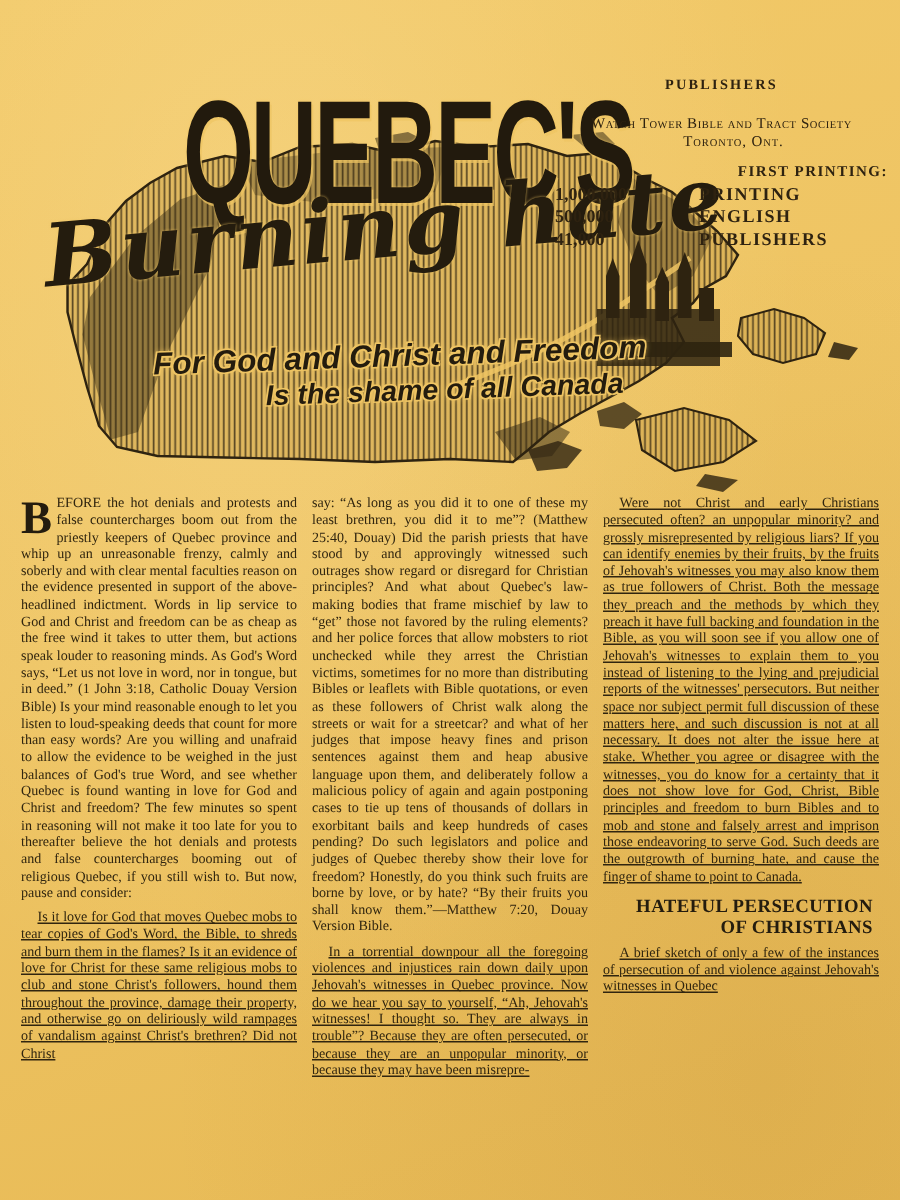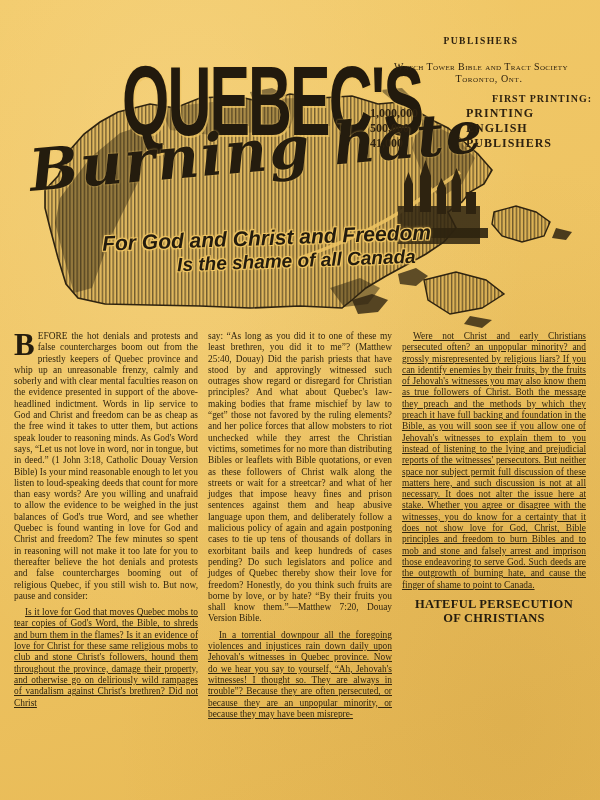--- a/index.html
+++ b/index.html
@@ -6,21 +6,21 @@
   body{width:600px;height:800px;overflow:hidden;font-family:"Liberation Serif",serif;}
   .page{
     position:relative;width:600px;height:800px;
     background:
       radial-gradient(ellipse at 30% 20%, rgba(255,235,180,.25), rgba(0,0,0,0) 60%),
       radial-gradient(ellipse at 85% 90%, rgba(150,95,20,.12), rgba(0,0,0,0) 55%),
       linear-gradient(160deg,#f2c968 0%, #eec463 45%, #e7b954 100%);
     color:#33270f;
   }
   
-  .pubblock{position:absolute;top:36px;right:8px;width:222px;text-align:center;color:#2e2210;z-index:6;}
+  .pubblock{position:absolute;top:52px;right:8px;width:222px;text-align:center;color:#2e2210;z-index:6;}
   .pub-label{font-weight:bold;font-size:9.5px;letter-spacing:1.5px;}
   .pub-soc{font-variant:small-caps;font-size:10px;letter-spacing:.4px;margin-top:15px;}
   .pub-city{font-variant:small-caps;font-size:10px;letter-spacing:.6px;margin-top:1px;padding-left:16px;}
   .pub-first{font-weight:bold;font-size:10px;letter-spacing:1px;margin-top:9px;text-align:right;padding-left:38px;}
   .pub-grid{display:grid;grid-template-columns:86px auto;column-gap:10px;margin-top:2px;font-weight:bold;font-size:12px;}
   .pub-grid .num{text-align:left;}
   .pub-grid .lang{text-align:left;letter-spacing:1px;}
   
   .map-svg{position:absolute;left:0;top:88px;width:600px;height:250px;z-index:1;}
   .title{
@@ -42,21 +42,21 @@
   .banner .l1{font-size:21px;text-align:center;
     text-shadow:-1px -1px 0 #eec463,1px -1px 0 #eec463,-1px 1px 0 #eec463,1px 1px 0 #eec463,0 0 4px #eec463;}
   .banner .l2{font-size:19px;text-align:center;margin-left:58px;margin-top:1px;
     text-shadow:-1px -1px 0 #eec463,1px -1px 0 #eec463,-1px 1px 0 #eec463,1px 1px 0 #eec463,0 0 4px #eec463;}
   
   .columns{position:absolute;left:14px;top:331px;width:572px;display:flex;gap:10px;z-index:5;}
   .col{width:184px;font-size:9.4px;line-height:11.3px;text-align:justify;color:#30250f;}
   .col p{margin:0 0 5px 0;}
   .col p.indent{text-indent:11px;text-decoration:underline;}
   .dropcap{float:left;font-size:31px;line-height:25px;font-weight:bold;padding:1px 3px 0 0;color:#241c0e;}
-  .subhead{font-weight:bold;font-size:12.5px;line-height:14.5px;text-align:center;letter-spacing:.3px;
+  .subhead{font-weight:bold;font-size:12.5px;line-height:14.5px;text-align:right;letter-spacing:.3px;
     margin:6px 4px 5px 4px;color:#241c0e;}
 </style>
 </head>
 <body>
 
 <div class="page">
 
   <svg class="map-svg" viewBox="0 0 600 250" aria-hidden="true">
     <defs>
       <pattern id="hatch" width="3.6" height="9" patternUnits="userSpaceOnUse">
@@ -130,16 +130,17 @@
       <p><span class="dropcap">B</span><span>EFORE the hot denials and protests and false countercharges boom out from the priestly keepers of Quebec province and whip up an unreasonable frenzy, calmly and soberly and with clear mental faculties reason on the evidence presented in support of the above-headlined indictment. Words in lip service to God and Christ and freedom can be as cheap as the free wind it takes to utter them, but actions speak louder to reasoning minds. As God's Word says, “Let us not love in word, nor in tongue, but in deed.” (1 John 3:18, Catholic Douay Version Bible) Is your mind reasonable enough to let you listen to loud-speaking deeds that count for more than easy words? Are you willing and unafraid to allow the evidence to be weighed in the just balances of God's true Word, and see whether Quebec is found wanting in love for God and Christ and freedom? The few minutes so spent in reasoning will not make it too late for you to thereafter believe the hot denials and protests and false countercharges booming out of religious Quebec, if you still wish to. But now, pause and consider:</span></p>
       <p class="indent">Is it love for God that moves Quebec mobs to tear copies of God's Word, the Bible, to shreds and burn them in the flames? Is it an evidence of love for Christ for these same religious mobs to club and stone Christ's followers, hound them throughout the province, damage their property, and otherwise go on deliriously wild rampages of vandalism against Christ's brethren? Did not Christ</p>
     </div>
     <div class="col">
       <p>say: “As long as you did it to one of these my least brethren, you did it to me”? (Matthew 25:40, Douay) Did the parish priests that have stood by and approvingly witnessed such outrages show regard or disregard for Christian principles? And what about Quebec's law-making bodies that frame mischief by law to “get” those not favored by the ruling elements? and her police forces that allow mobsters to riot unchecked while they arrest the Christian victims, sometimes for no more than distributing Bibles or leaflets with Bible quotations, or even as these followers of Christ walk along the streets or wait for a streetcar? and what of her judges that impose heavy fines and prison sentences against them and heap abusive language upon them, and deliberately follow a malicious policy of again and again postponing cases to tie up tens of thousands of dollars in exorbitant bails and keep hundreds of cases pending? Do such legislators and police and judges of Quebec thereby show their love for freedom? Honestly, do you think such fruits are borne by love, or by hate? “By their fruits you shall know them.”—Matthew 7:20, Douay Version Bible.</p>
       <p class="indent">In a torrential downpour all the foregoing violences and injustices rain down daily upon Jehovah's witnesses in Quebec province. Now do we hear you say to yourself, “Ah, Jehovah's witnesses! I thought so. They are always in trouble”? Because they are often persecuted, or because they are an unpopular minority, or because they may have been misrepre-</p>
     </div>
     <div class="col">
       <p class="indent">Were not Christ and early Christians persecuted often? an unpopular minority? and grossly misrepresented by religious liars? If you can identify enemies by their fruits, by the fruits of Jehovah's witnesses you may also know them as true followers of Christ. Both the message they preach and the methods by which they preach it have full backing and foundation in the Bible, as you will soon see if you allow one of Jehovah's witnesses to explain them to you instead of listening to the lying and prejudicial reports of the witnesses' persecutors. But neither space nor subject permit full discussion of these matters here, and such discussion is not at all necessary. It does not alter the issue here at stake. Whether you agree or disagree with the witnesses, you do know for a certainty that it does not show love for God, Christ, Bible principles and freedom to burn Bibles and to mob and stone and falsely arrest and imprison those endeavoring to serve God. Such deeds are the outgrowth of burning hate, and cause the finger of shame to point to Canada.</p>
       <div class="subhead">HATEFUL PERSECUTION OF CHRISTIANS</div>
+      <p class="indent">A brief sketch of only a few of the instances of persecution of and violence against Jehovah's witnesses in Quebec</p>
     </div>
   </div>
 
 </div>
 
 </body></html>

